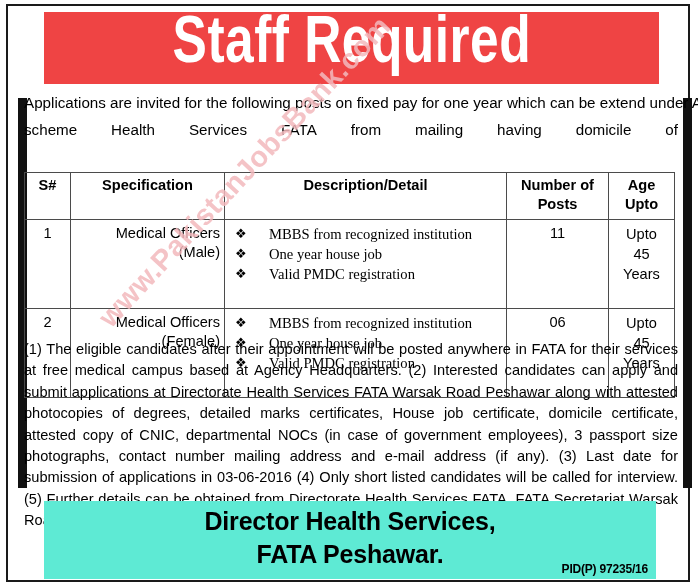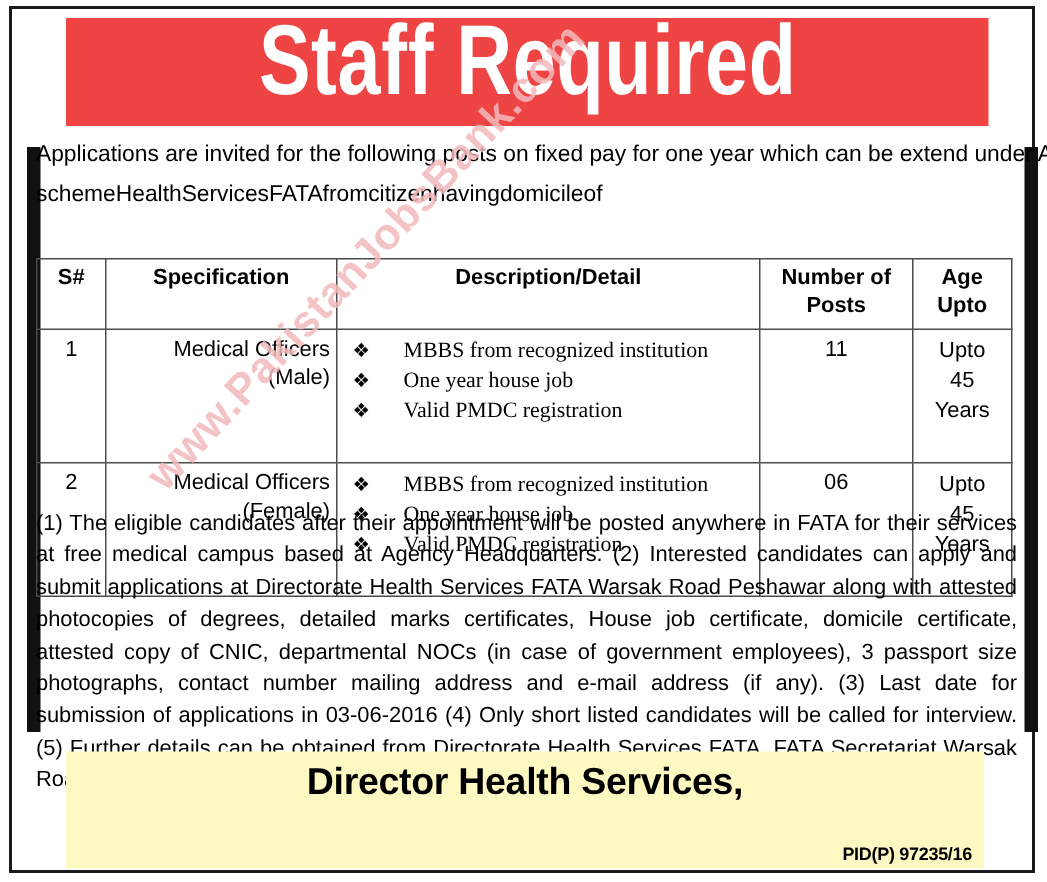--- a/index.html
+++ b/index.html
@@ -95,20 +95,21 @@
     top: 83px;
     width: 654px;
   }
   .intro-line {
     font-size: 15.2px;
     line-height: 27px;
     white-space: nowrap;
   }
   .intro-line.justify {
     display: flex;
+    justify-content: space-between;
   }
 
   
   .posts-table {
     position: absolute;
     left: 16px;
     top: 166px;
     width: 650px;
     border-collapse: collapse;
     table-layout: fixed;
@@ -176,21 +177,21 @@
   }
   .body-text .last-line { text-align: left; }
 
   
   .footer-box {
     position: absolute;
     left: 36px;
     top: 495px;
     width: 612px;
     height: 78px;
-    background: #fef9c3;
+    background: #5eead4;
   }
   .footer-title {
     position: absolute;
     left: 0;
     top: 4px;
     width: 612px;
     text-align: center;
     font-size: 25px;
     font-weight: bold;
     line-height: 33px;
@@ -225,21 +226,21 @@
     </div>
 
     <div class="intro-block">
       <div class="intro-line">Applications are invited for the following posts on fixed pay for one year which can be extend under ADP</div>
       <div class="intro-line justify">
         <span>scheme</span>
         <span>Health</span>
         <span>Services</span>
         <span>FATA</span>
         <span>from</span>
-        <span>citizen</span>
+        <span>mailing</span>
         <span>having</span>
         <span>domicile</span>
         <span>of</span>
       </div>
     </div>
 
     <table class="posts-table">
       <colgroup>
         <col class="col-sn">
           <col class="col-spec">
@@ -329,18 +330,19 @@
     </table>
 
     <div class="body-text">
       <span>(1) The eligible candidates after their appointment will be posted anywhere in FATA for their services at free medical campus based at Agency Headquarters. (2) Interested candidates can apply and submit applications at Directorate Health Services FATA Warsak Road Peshawar along with attested photocopies of degrees, detailed marks certificates, House job certificate, domicile certificate, attested copy of CNIC, departmental NOCs (in case of government employees), 3 passport size photographs, contact number mailing address and e-mail address (if any). (3) Last date for submission of applications in 03-06-2016 (4) Only short listed candidates will be called for interview. (5) Further details can be obtained from Directorate Health Services</span>
       <span class="last-line">FATA, FATA Secretariat Warsak Road Peshawar. Contact No. 091-9210212</span>
     </div>
 
     <div class="footer-box">
       <div class="footer-title">
         <span>Director Health Services,</span>
+        <span class="footer-line2">FATA Peshawar.</span>
       </div>
       <div class="footer-pid">PID(P) 97235/16</div>
     </div>
 
   </div>
 </div>
 
 </body></html>

